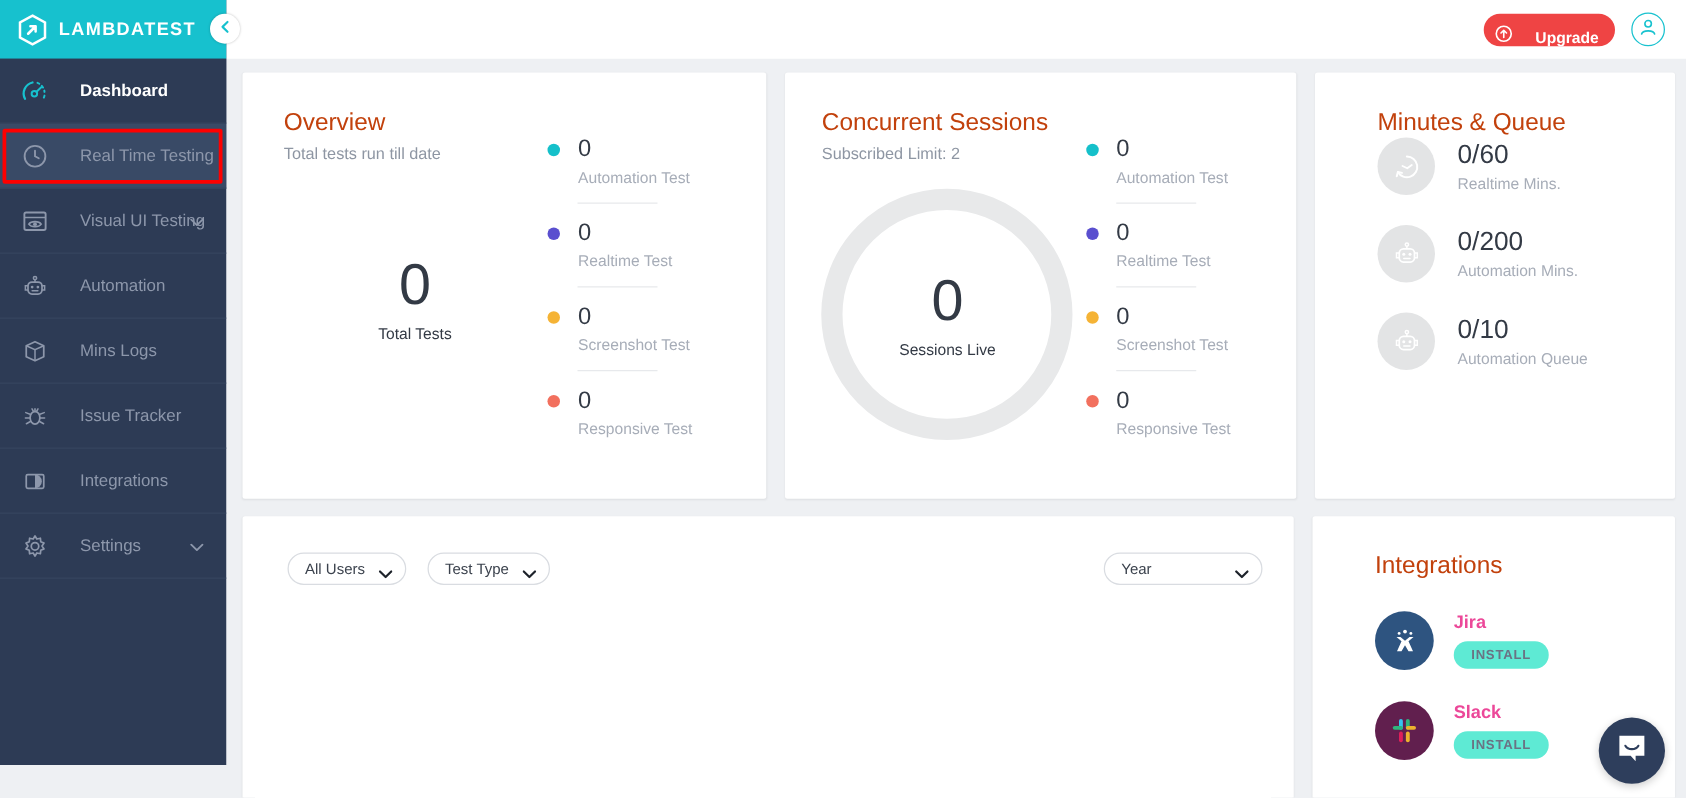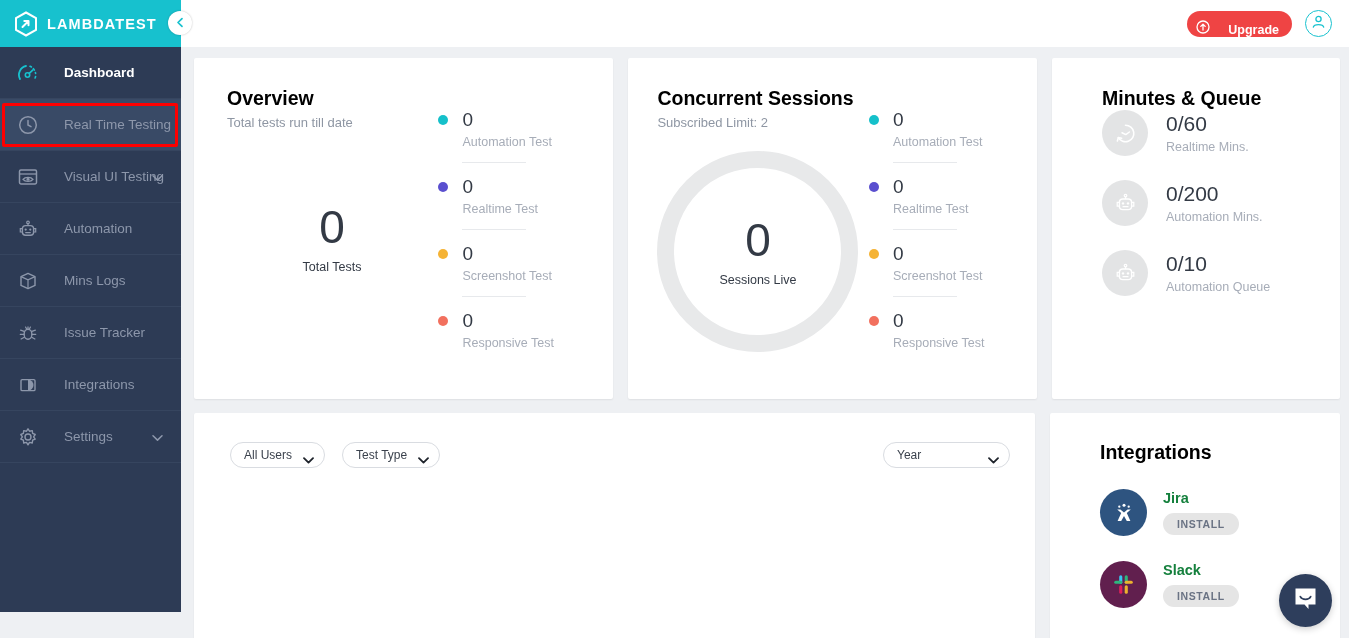--- a/index.html
+++ b/index.html
@@ -84,21 +84,21 @@
   #main {
     position: absolute; left: 181px; top: 47px;
     width: 1168px; height: 591px;
     background: #eef0f3;
     padding: 11px 9px 0 13px;
   }
   .row1 { display: flex; gap: 15px; height: 341px; }
   .card { background: #fff; border-radius: 2px;
           box-shadow: 0 1px 2px rgba(0,0,0,.07); }
 
-  .card-title { font-size: 19.5px; color: #000000; font-weight: bold; }
+  .card-title { font-size: 19.5px; color: #c2410c; font-weight: normal; }
   .card-sub { font-size: 13px; color: #8e96a3; margin-top: 5px; }
 
   
   .stat-card { display: flex; padding: 29px 0 0 0; }
   .stat-left { flex: 1; padding-left: 33px; }
   .stat-right { width: 175px; padding-top: 23px; }
 
   .legend-row { margin-bottom: 14px; }
   .legend-top { display: flex; align-items: center; gap: 14px; }
   .dot { width: 10px; height: 10px; border-radius: 50%; flex: none; }
@@ -139,24 +139,24 @@
     font-family: "Liberation Sans", sans-serif; cursor: pointer;
   }
   .select-wrap .chev { position: absolute; right: 11px; top: 8px;
      pointer-events: none; }
 
   
   #integrations-card { width: 290px; padding: 28px 0 0 50px; }
   .int-row { display: flex; align-items: center; gap: 16px; margin-top: 25px; }
   .int-icon { width: 47px; height: 47px; border-radius: 50%; flex: none;
      display: flex; align-items: center; justify-content: center; }
-  .int-name { font-size: 14.5px; color: #15803d; font-weight: bold; }
+  .int-name { font-size: 14.5px; color: #ec4899; font-weight: bold; }
   .int-install {
     margin-top: 7px; display: inline-block;
-    background: #e5e5e5; color: #6a7384;
+    background: #5eead4; color: #6a7384;
     font-size: 10.5px; font-weight: bold; letter-spacing: .6px;
     border-radius: 11px; padding: 5px 14px; cursor: pointer;
   }
 
   #chat-widget {
     position: absolute; right: 17px; bottom: 11px;
     width: 53px; height: 53px; border-radius: 50%;
     background: #2e3e5c; display: flex;
     align-items: center; justify-content: center;
     cursor: pointer; z-index: 30;

